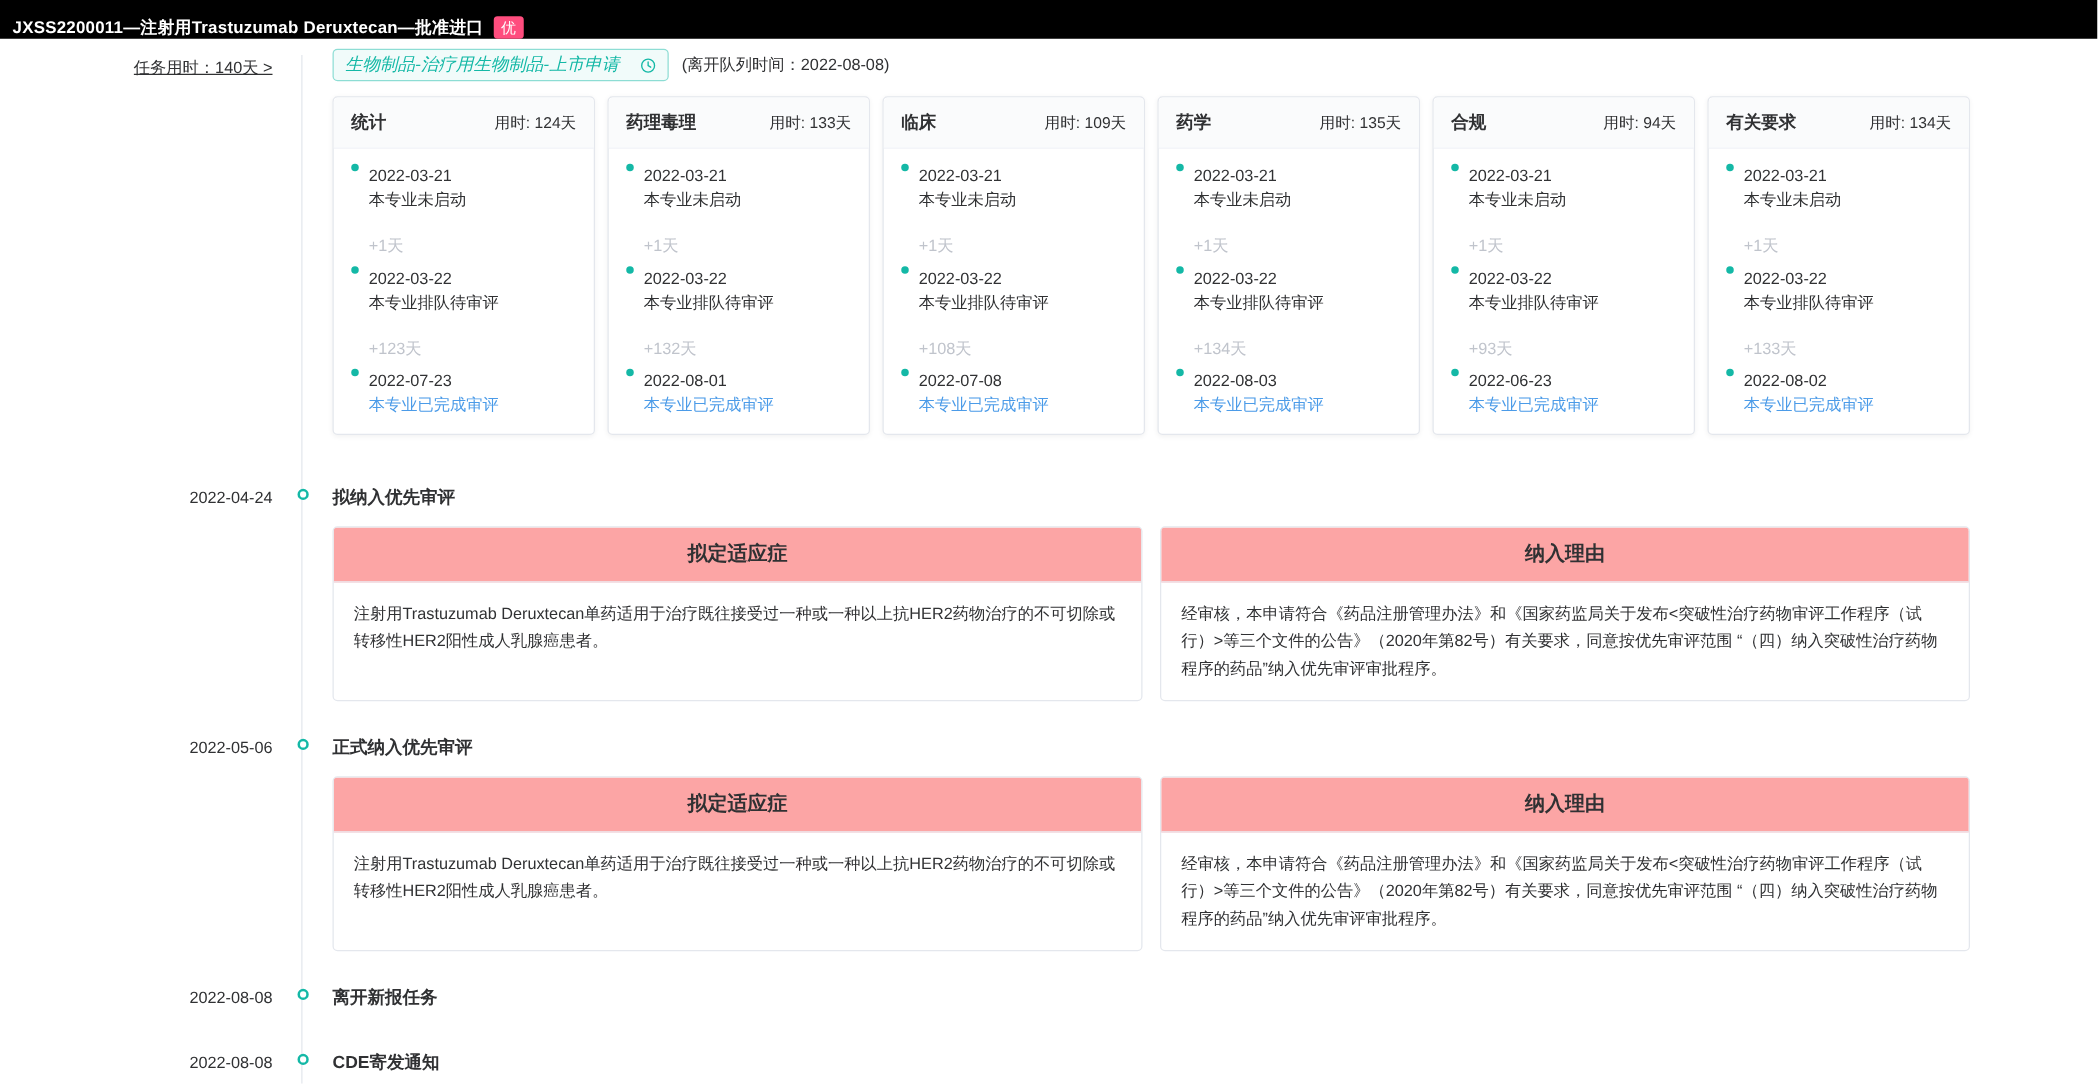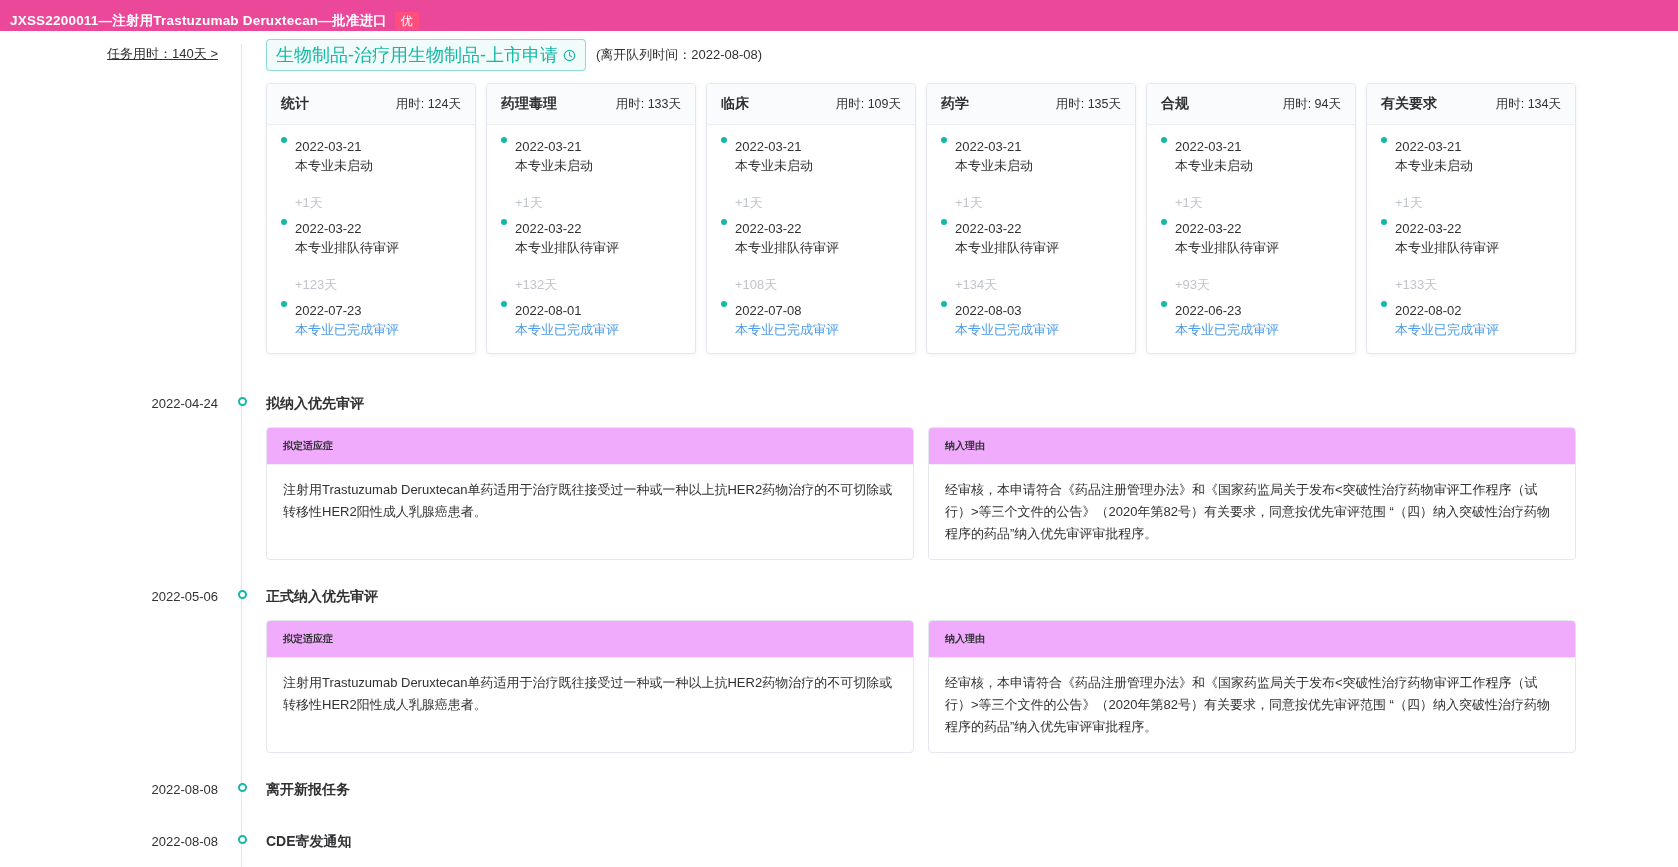--- a/index.html
+++ b/index.html
@@ -1,42 +1,42 @@
 <!DOCTYPE html>
 <html><head>
 <meta charset="utf-8">
 <style>
   * { margin:0; padding:0; box-sizing:border-box; }
   html,body { width:1678px; height:867px; overflow:hidden; background:#fff;
     font-family:"Liberation Sans","DejaVu Sans",sans-serif; }
 
-  .titlebar { height:31px; background:#ec4899; display:flex; align-items:flex-start;
-    padding:12px 10px; gap:8px; }
+  .titlebar { height:31px; background:#000000; display:flex; align-items:flex-end;
+    padding:0 10px; gap:8px; }
   .titlebar-text { color:#fff; font-weight:bold; font-size:13.5px; letter-spacing:.2px; }
   .priority-badge { background:#ff4d7e; color:#fff; font-size:12px; padding:1px 6px;
     border-radius:3px; line-height:16px; }
 
   .page { position:relative; padding-top:8px; height:836px; }
   .tl-line { position:absolute; left:241px; top:13px; bottom:0; width:1px; background:#e4e7ed; }
 
   .tl-item { display:grid; grid-template-columns:218px 48px 1fr; align-items:start; margin-bottom:33px; }
   .tl-item.has-panels { margin-bottom:27px; }
   .head-item { margin-bottom:40px; }
   .tl-date { text-align:right; font-size:13px; color:#303133; padding-top:2px; }
   .head-item .tl-date { padding-top:6px; }
   .task-duration { color:#303133; text-decoration:underline; cursor:pointer; font-size:13px; }
   .tl-node { display:flex; justify-content:center; }
   .circle { width:9px; height:9px; border:2.5px solid #14b8a6; border-radius:50%;
     background:#fff; position:relative; z-index:2; margin-top:3px; display:block; }
   .tl-content { max-width:1310px; min-width:0; }
 
   .meta-row { display:flex; align-items:center; gap:10px; margin-bottom:12px; }
-  .type-badge { display:inline-flex; align-items:center; gap:5px; color:#14b8a6;
+  .type-badge { display:inline-flex; align-items:center; gap:17px; color:#14b8a6;
     border:1px solid rgba(20,184,166,.45); background:rgba(20,184,166,.06);
-    font-size:18px; padding:3px 9px; border-radius:4px; cursor:pointer; white-space:nowrap; }
+    font-size:14px; padding:3px 9px; border-radius:4px; cursor:pointer; white-space:nowrap;font-style:italic; }
   .clock { width:13px; height:13px; display:inline-block; }
   .queue-time { font-size:13px; color:#303133; }
 
   .cards-row { display:flex; gap:10px; }
   .card { width:210px; flex:0 0 210px; border:1px solid #e4e7ed; border-radius:4px;
     background:#fff; box-shadow:0 1px 4px rgba(0,0,0,.05); }
   .card-header { display:flex; justify-content:space-between; align-items:center;
     padding:11px 14px; border-bottom:1px solid #ebeef5; background:#fafbfc;
     border-radius:4px 4px 0 0; }
   .card-title { font-size:14px; font-weight:bold; color:#303133; }
@@ -51,22 +51,22 @@
 
   .tl-title-row { display:flex; align-items:center; gap:10px; padding-top:1px; }
   .tl-title { font-size:14px; font-weight:bold; color:#303133; }
   .done-badge { display:inline-flex; align-items:center; gap:5px; background:#4b9be8;
     color:#fff; font-size:12px; padding:2px 7px; border-radius:3px; cursor:pointer; }
   .done-badge .clock { width:12px; height:12px; }
 
   .panels { display:flex; gap:14px; margin-top:14px; }
   .panel { flex:1; min-width:0; border:1px solid #e4e7ed; border-radius:4px;
     overflow:hidden; background:#fff; }
-  .panel-header { padding:11px 16px; font-size:10px; font-weight:bold; color:#303133;
-    background:#f0abfc; border-bottom:1px solid #ebeef5; }
+  .panel-header { padding:11px 16px; font-size:16px; font-weight:bold; color:#303133;
+    background:#fca5a5; border-bottom:1px solid #ebeef5;text-align:center; }
   .panel-body { padding:14px 16px; font-size:13px; color:#303133; line-height:22px; }
 </style>
 </head>
 <body>
 
 <header class="titlebar">
   <span class="titlebar-text">JXSS2200011—注射用Trastuzumab Deruxtecan—批准进口</span>
   <span class="priority-badge">优</span>
 </header>
 

